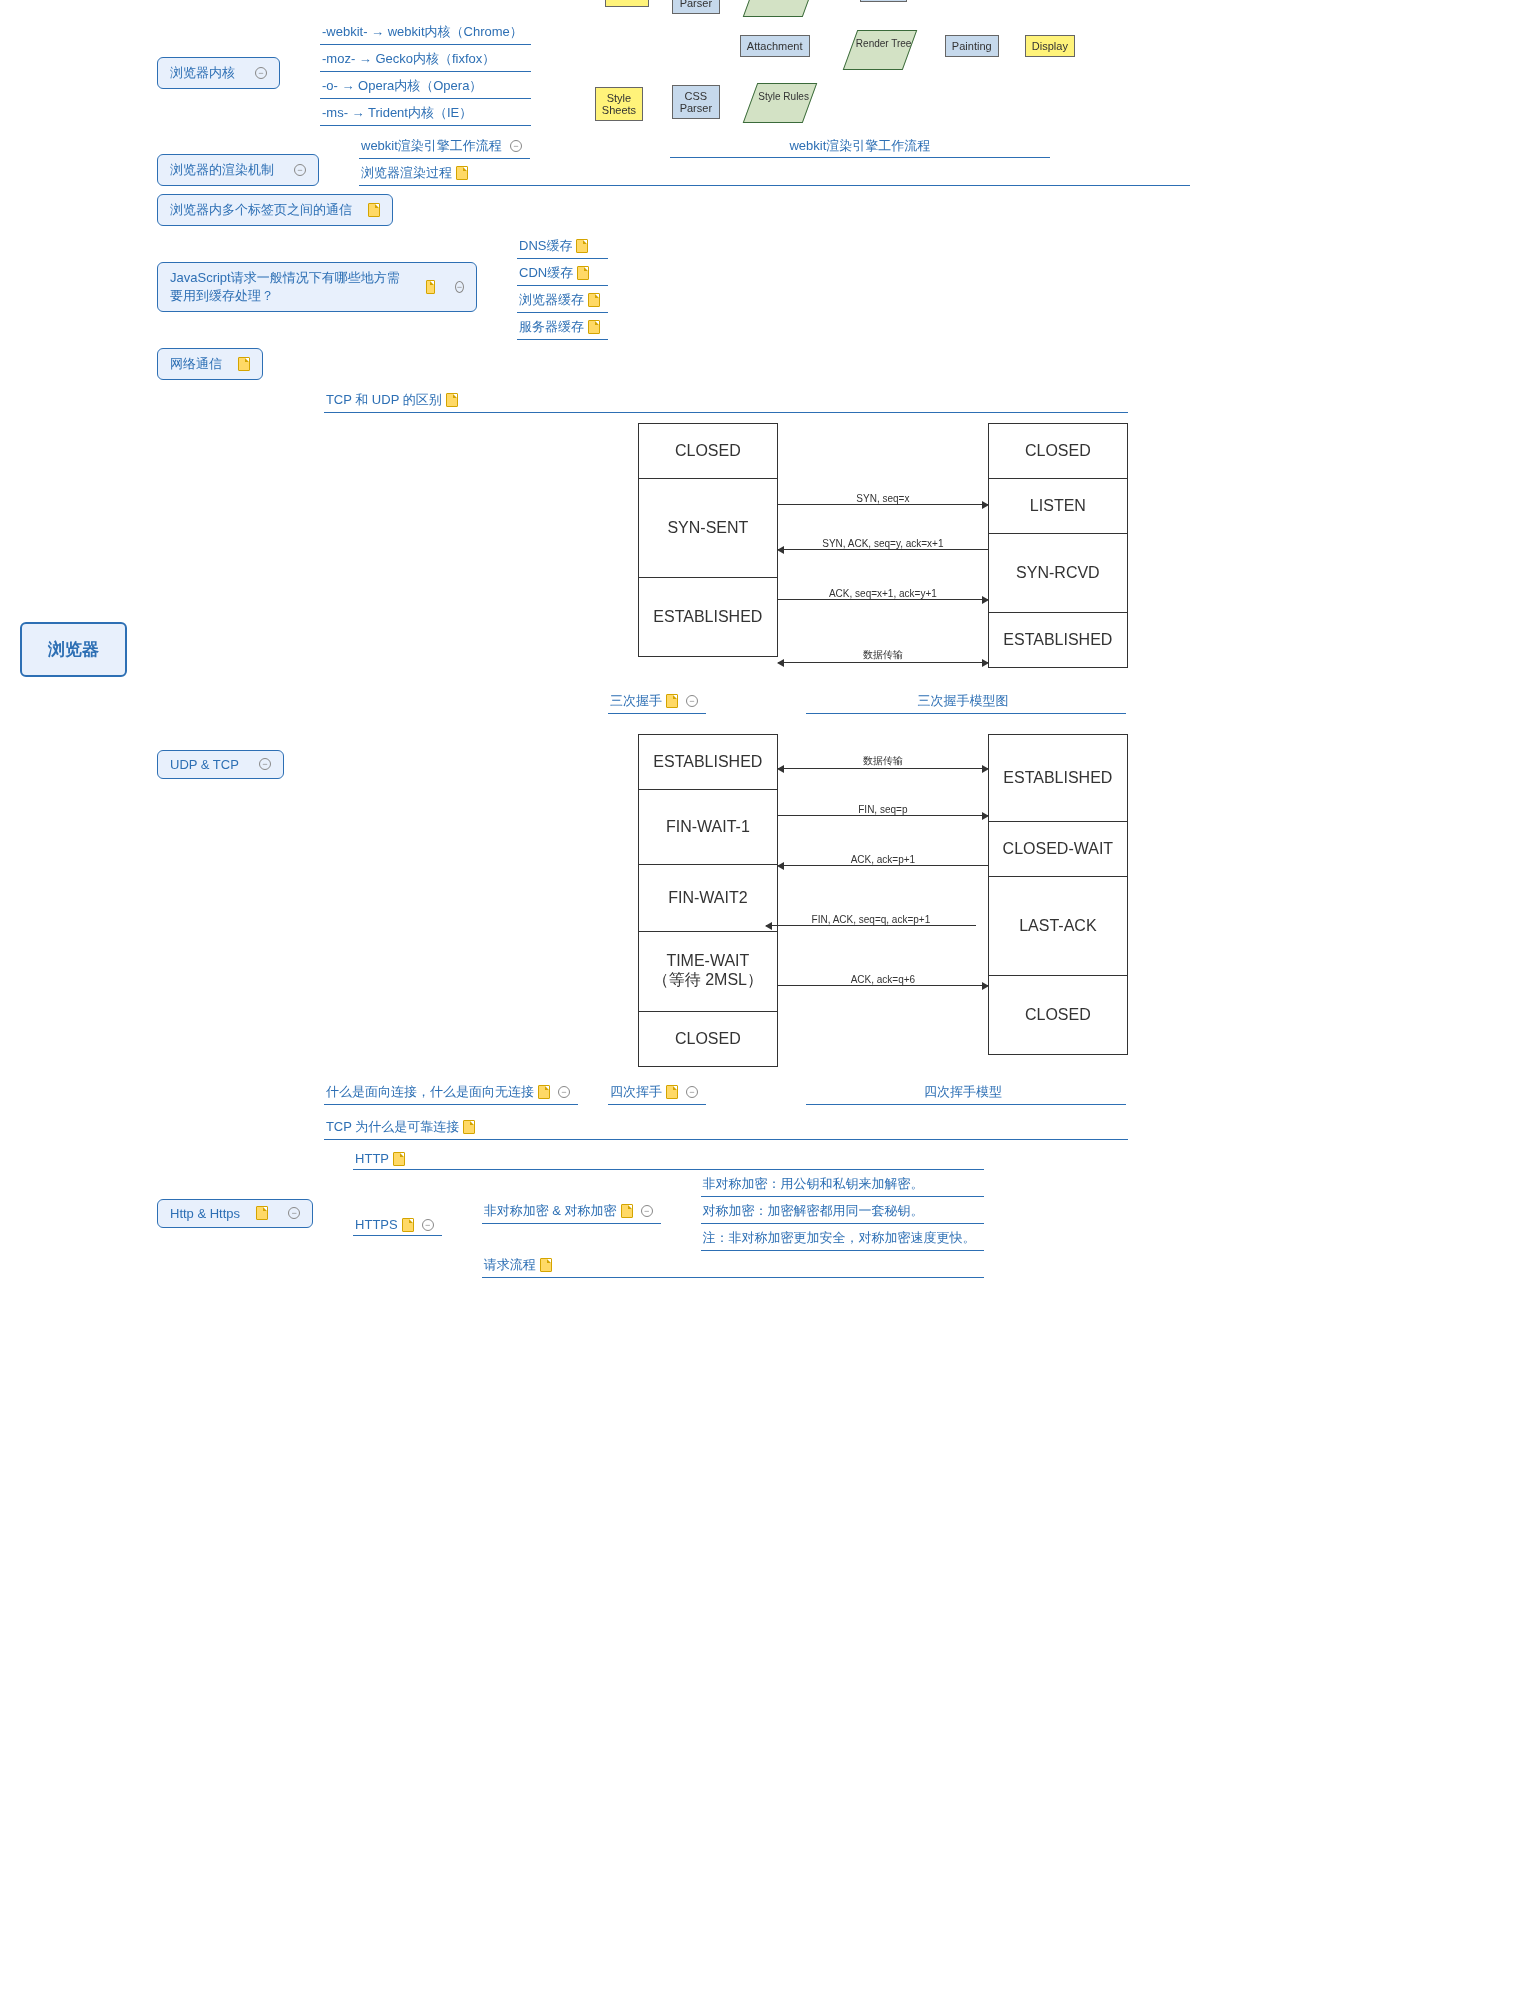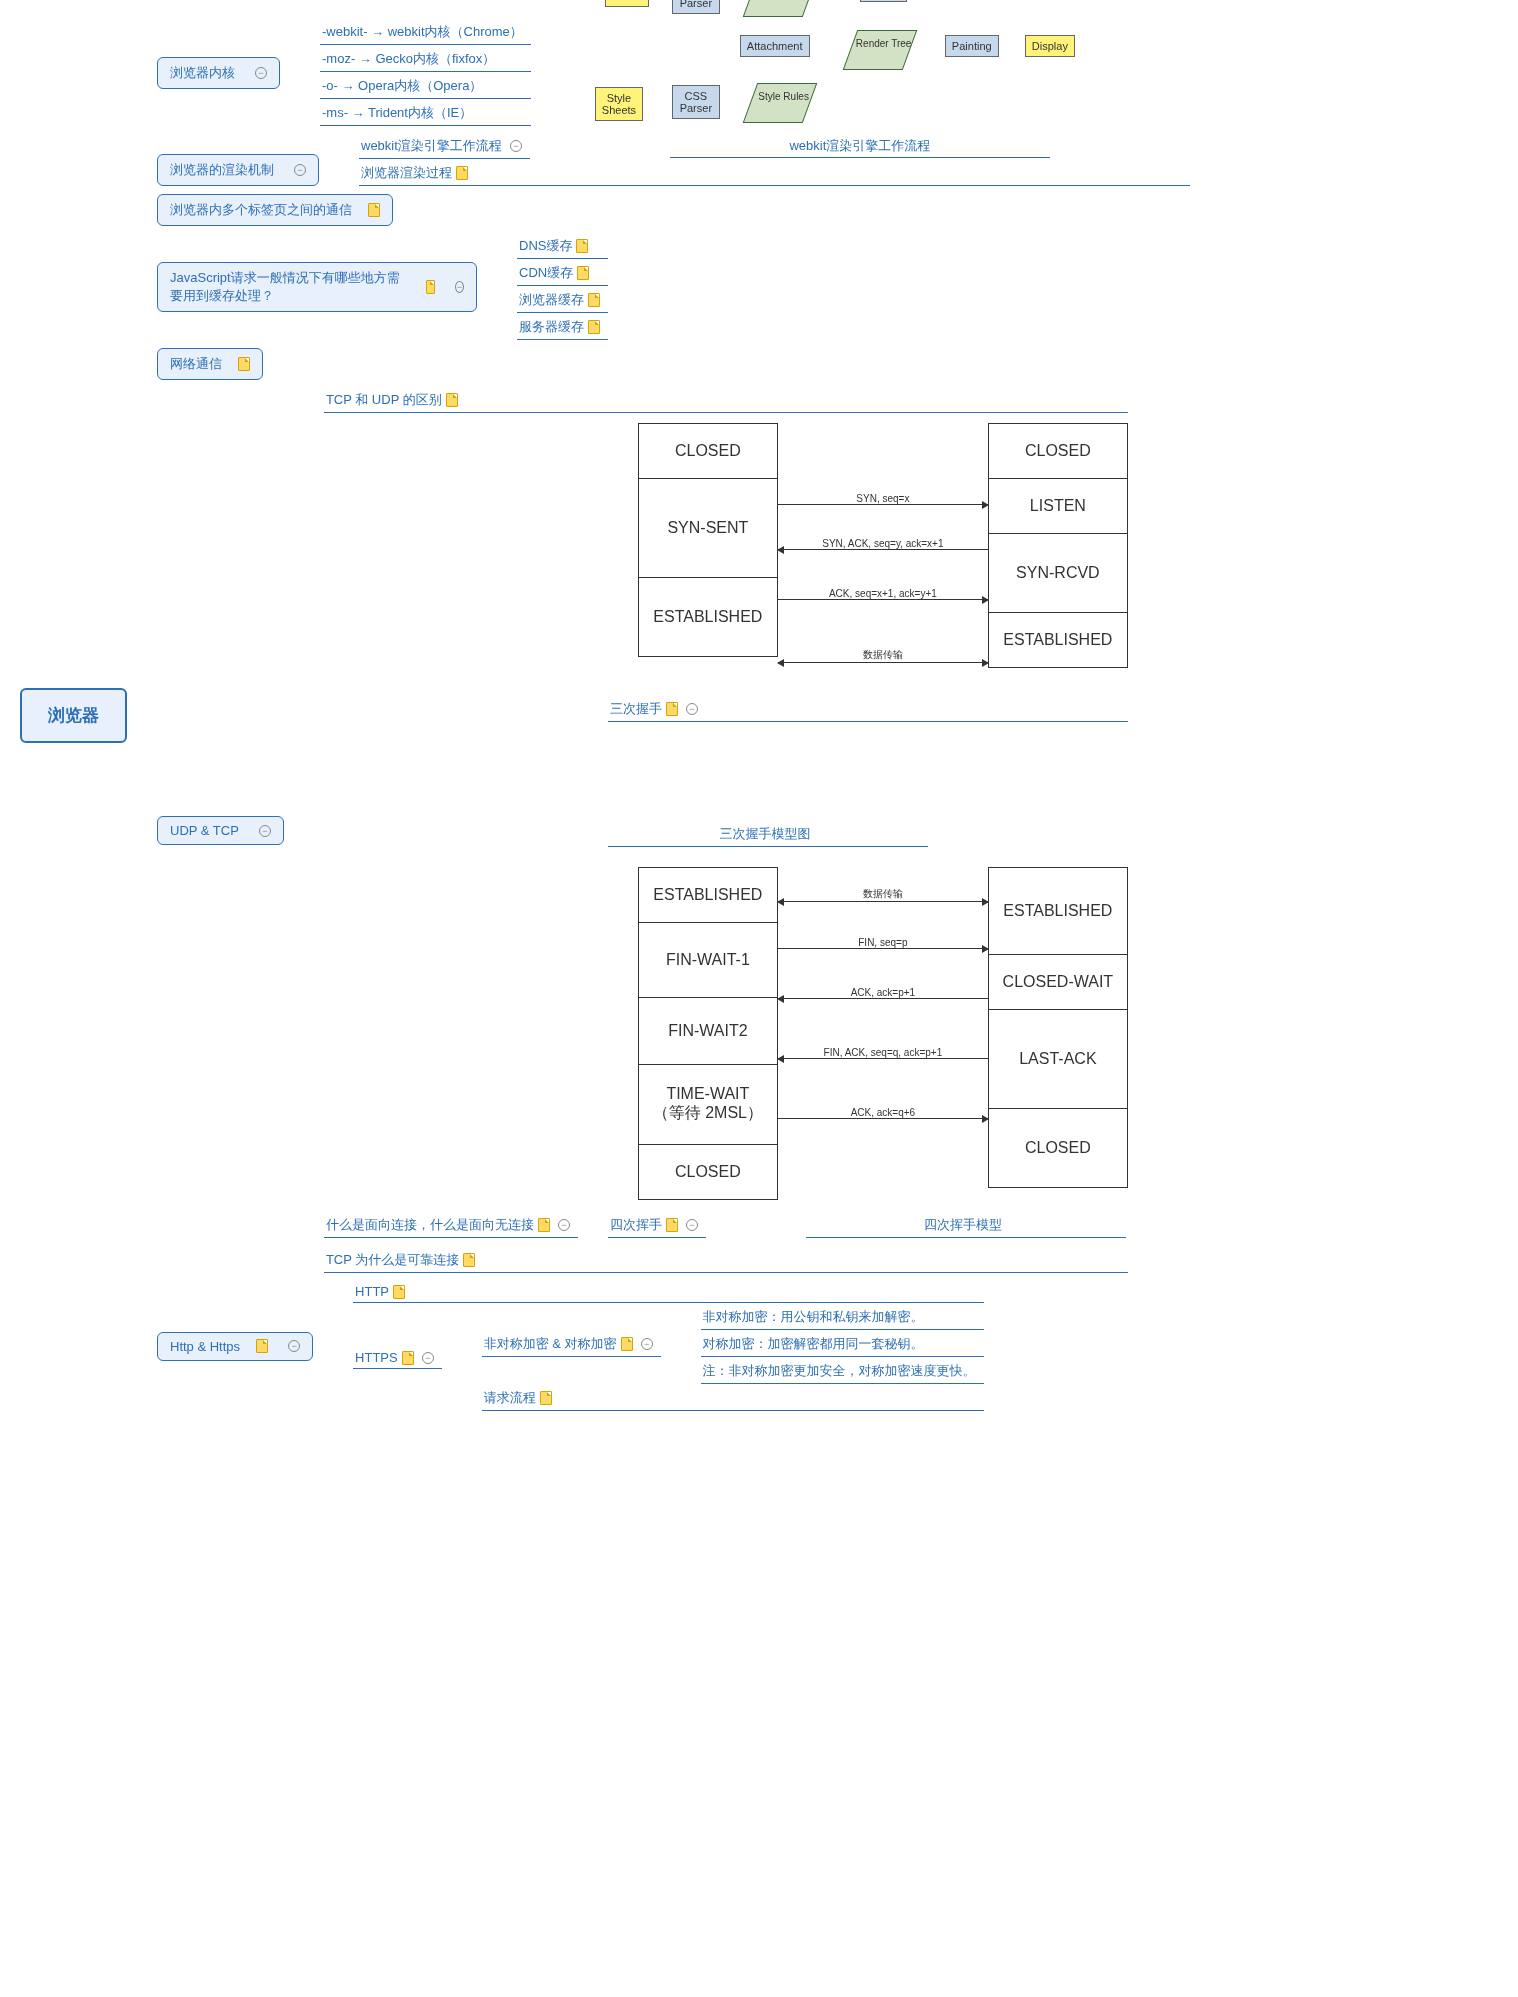--- a/index.html
+++ b/index.html
@@ -219,21 +219,21 @@
                   <div class="hs-cell">CLOSED</div>
                   <div class="hs-cell">LISTEN</div>
                   <div class="hs-cell" style="padding:30px 4px;">SYN-RCVD</div>
                   <div class="hs-cell">ESTABLISHED</div>
                 </div>
                 <div class="hs-arrow" style="left:140px; top:70px; width:210px;"><span>SYN, seq=x</span><div class="hs-line"></div></div>
                 <div class="hs-arrow" style="left:140px; top:115px; width:210px;"><span>SYN, ACK, seq=y, ack=x+1</span><div class="hs-line rev"></div></div>
                 <div class="hs-arrow" style="left:140px; top:165px; width:210px;"><span>ACK, seq=x+1, ack=y+1</span><div class="hs-line"></div></div>
                 <div class="hs-arrow" style="left:140px; top:225px; width:210px;"><span>数据传输</span><div class="hs-line both"></div></div>
               </div>
-              <div style="display:flex; gap:100px; margin-top:14px;flex-direction:column;">
+              <div style="display:flex; gap:100px; margin-top:6px;">
                 <div class="leaf">
                     <span>三次握手</span>
                     <span class="note-icon"></span>
                     <span class="toggle">−</span>
                   </div>
                 <div class="leaf" style="width:320px; justify-content:center;">三次握手模型图</div>
               </div>
             </div>
 
             <div class="col">
@@ -248,21 +248,21 @@
                 </div>
                 <div class="hs-col" style="right:0; top:0;">
                   <div class="hs-cell" style="padding:34px 4px;">ESTABLISHED</div>
                   <div class="hs-cell">CLOSED-WAIT</div>
                   <div class="hs-cell" style="padding:40px 4px;">LAST-ACK</div>
                   <div class="hs-cell" style="padding:30px 4px;">CLOSED</div>
                 </div>
                 <div class="hs-arrow" style="left:140px; top:20px; width:210px;"><span>数据传输</span><div class="hs-line both"></div></div>
                 <div class="hs-arrow" style="left:140px; top:70px; width:210px;"><span>FIN, seq=p</span><div class="hs-line"></div></div>
                 <div class="hs-arrow" style="left:140px; top:120px; width:210px;"><span>ACK, ack=p+1</span><div class="hs-line rev"></div></div>
-                <div class="hs-arrow" style="left:140px; top:180px; width:210px;"><span>FIN, ACK, seq=q, ack=p+1</span><div class="hs-line rev"></div></div>
+                <div class="hs-arrow" style="left:128px; top:180px; width:210px;"><span>FIN, ACK, seq=q, ack=p+1</span><div class="hs-line rev"></div></div>
                 <div class="hs-arrow" style="left:140px; top:240px; width:210px;"><span>ACK, ack=q+6</span><div class="hs-line"></div></div>
               </div>
               <div style="display:flex; gap:100px; margin-top:6px;">
                 <div class="leaf">
                     <span>四次挥手</span>
                     <span class="note-icon"></span>
                     <span class="toggle">−</span>
                   </div>
                 <div class="leaf" style="width:320px; justify-content:center;">四次挥手模型</div>
               </div>

